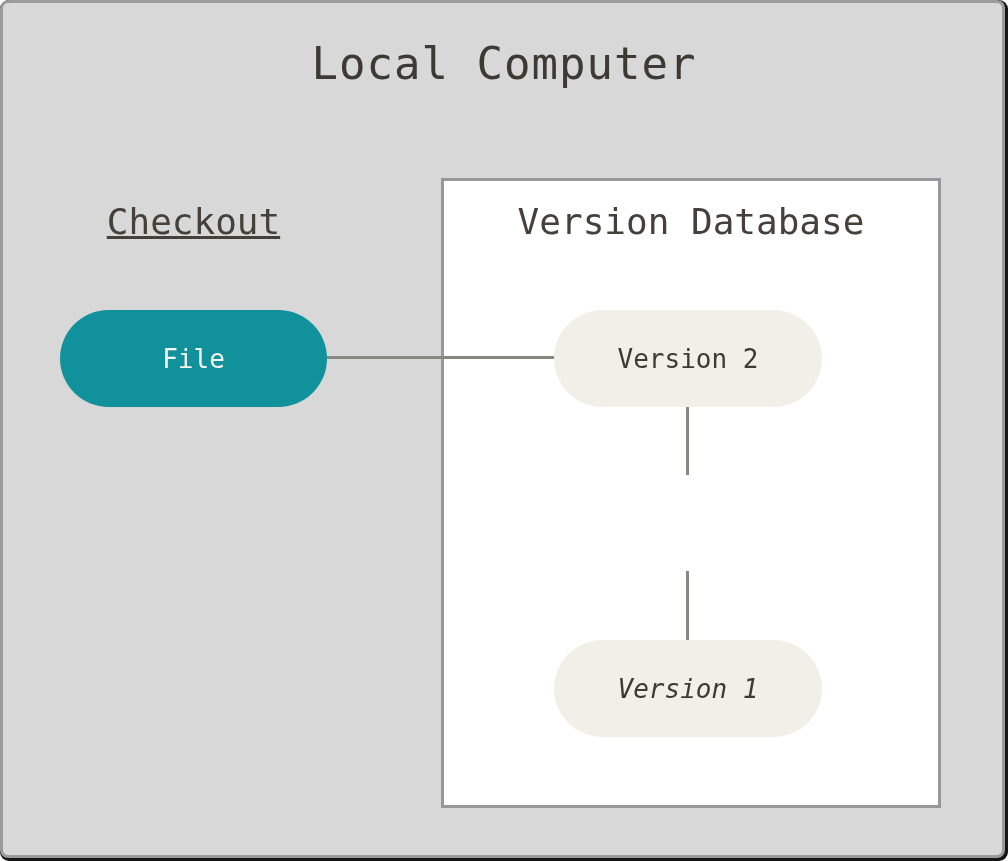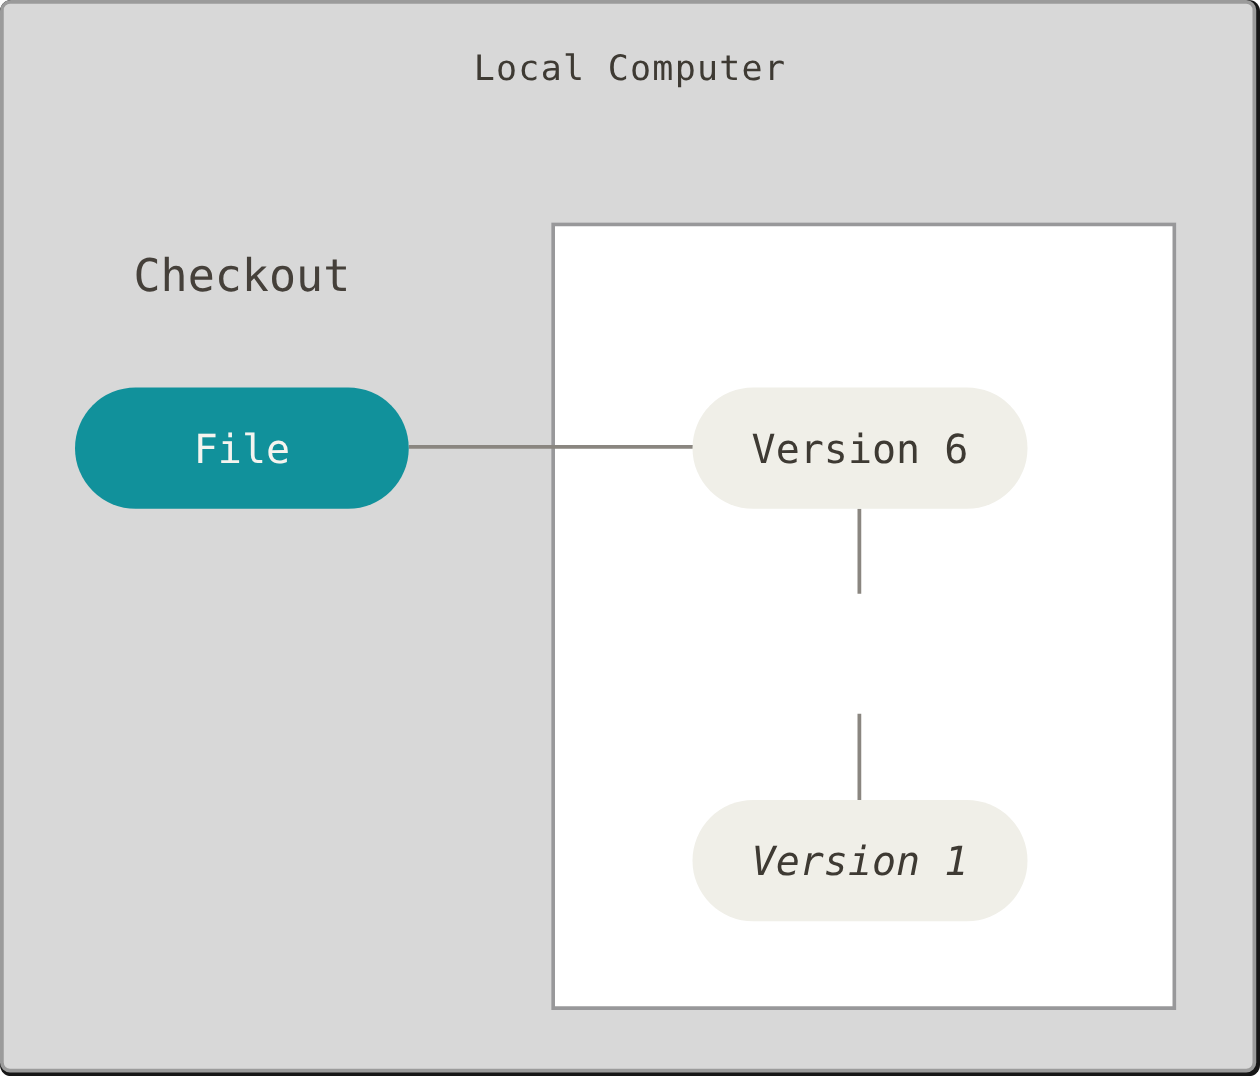--- a/index.html
+++ b/index.html
@@ -24,36 +24,37 @@
     box-sizing: border-box;
     border: 3px solid #9b9b9b;
     border-radius: 8px;
     background: #d8d8d8;
   }
   .diagram-title {
     position: absolute;
     left: 0; right: 0;
     top: 38px;
     text-align: center;
-    font-size: 28px;
+    font-size: 44px;
     letter-spacing: 1px;
     color: #3e3a33;
     white-space: pre;
   }
   .section-label {
     position: absolute;
     font-size: 36px;
     color: #45403a;
     text-align: center;
     white-space: pre;
   }
   .checkout-label {
     left: 60px;
     width: 267px;
     top: 201px;
+    text-decoration: underline;
   }
   .vdb-box {
     position: absolute;
     left: 441px;
     top: 178px;
     width: 500px;
     height: 630px;
     box-sizing: border-box;
     background: #ffffff;
     border: 3px solid #98989a;
@@ -86,21 +87,21 @@
     height: 70px;
   }
   .pill {
     position: absolute;
     width: 267px;
     height: 97px;
     border-radius: 48.5px;
     display: flex;
     align-items: center;
     justify-content: center;
-    font-size: 32px;
+    font-size: 26px;
     white-space: pre;
   }
   .pill-file {
     left: 60px;
     top: 310px;
     background: #11919b;
     color: #f5f4ef;
   }
   .pill-version {
     left: 554px;
@@ -117,32 +118,33 @@
 
 <div class="window">
   <div class="canvas"></div>
 
   <div class="diagram-title">Local Computer</div>
 
   <div class="section-label checkout-label">Checkout</div>
 
   <div class="vdb-box"></div>
 
+  <div class="section-label vdb-title">Version Database</div>
 
   <div class="connector connector-h"></div>
 
   <div class="connector connector-v1"></div>
 
   <div class="connector connector-v2"></div>
 
   <div class="pill pill-file">
     <span>File</span>
   </div>
 
   <div class="pill pill-version pill-v3">
-    <span>Version 6</span>
+    <span>Version 2</span>
   </div>
 
 
   <div class="pill pill-version pill-v1">
     <span>Version 1</span>
   </div>
 </div>
 
 </body></html>

